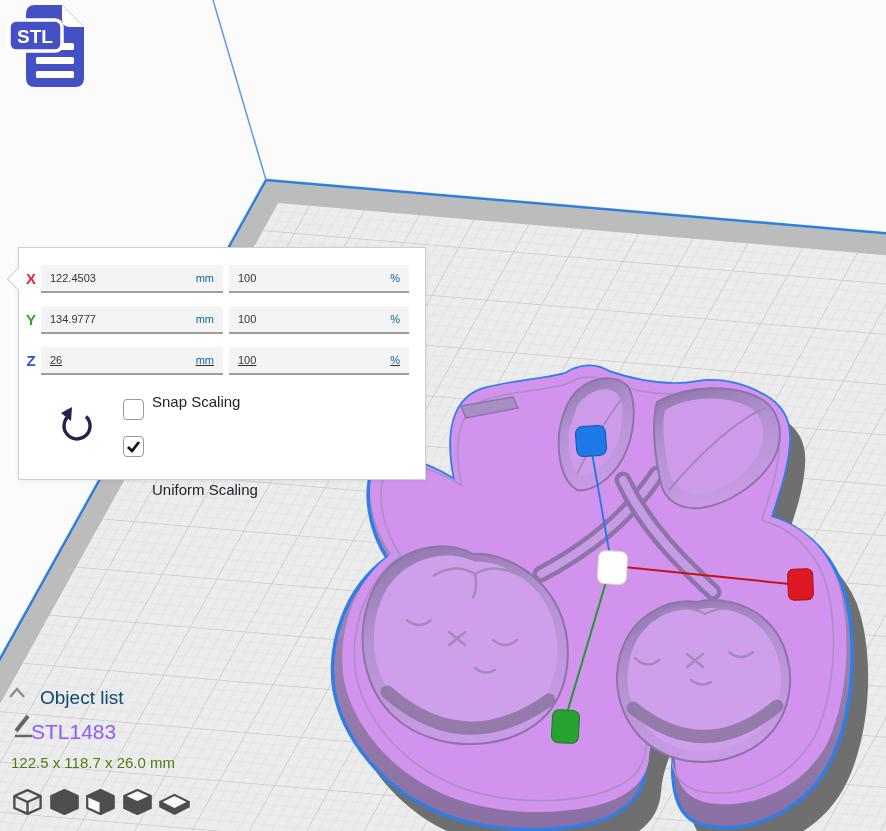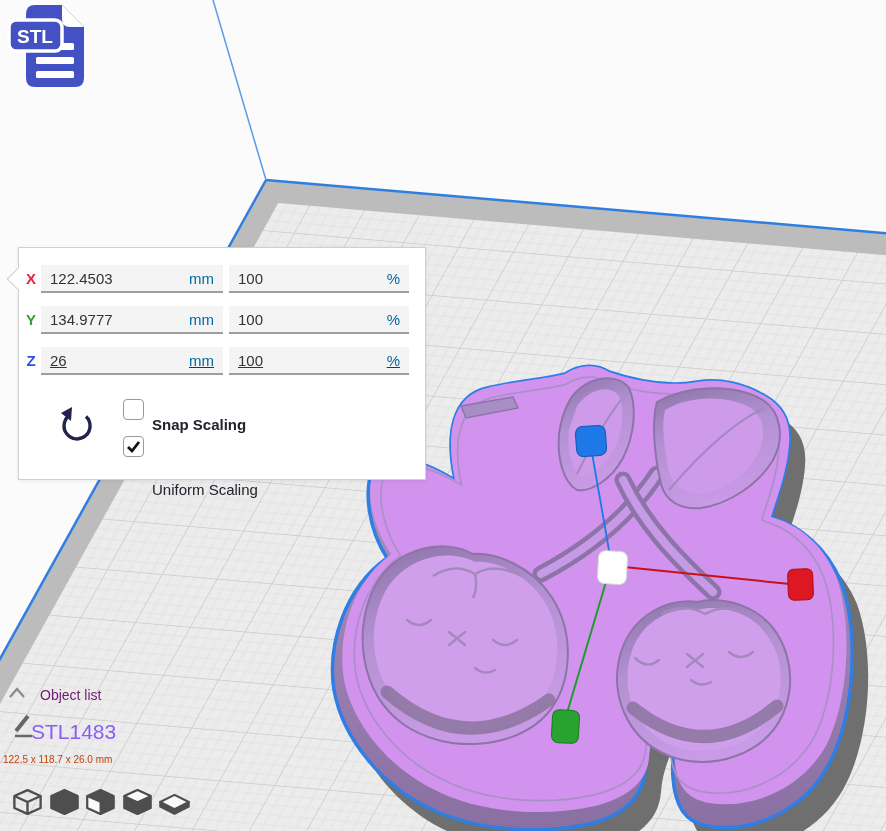--- a/index.html
+++ b/index.html
@@ -7,39 +7,39 @@
        font-family:"Liberation Sans",sans-serif;background:#fbfbfb;}
   #scene{position:absolute;left:0;top:0;}
   
   .scale-panel{position:absolute;left:18px;top:247px;width:406px;height:231px;
     background:#ffffff;border:1px solid #cfcfcf;box-shadow:0 1px 4px rgba(0,0,0,.07);z-index:10;}
   .panel-notch{position:absolute;left:-9px;top:23px;width:15px;height:15px;background:#fff;
     border-left:1px solid #cfcfcf;border-bottom:1px solid #cfcfcf;transform:rotate(45deg);}
   .axis-label{position:absolute;left:4px;width:16px;text-align:center;font-size:15px;font-weight:bold;}
   .sfield{position:absolute;height:28px;background:#f4f4f4;border-bottom:2px solid #9e9e9e;
     display:flex;align-items:center;justify-content:space-between;padding:0 9px;
-    font-size:15px;color:#333;box-sizing:border-box;cursor:text;text-align:center;}
+    font-size:11px;color:#333;box-sizing:border-box;cursor:text;text-align:center;}
   .sfield .unit{color:#0369a1;}
   .mm{left:22px;width:182px;}  .pct{left:210px;width:180px;}
   .row0{top:17px;}  .row1{top:58px;}  .row2{top:99px;text-decoration:underline;}
   .axis0{top:22px;} .axis1{top:63px;} .axis2{top:104px;}
   .reset-btn{position:absolute;left:40px;top:158px;width:36px;height:42px;cursor:pointer;}
   .cbox{position:absolute;left:104px;width:19px;height:19px;background:#fff;
     border:1.5px solid #9a9a9a;border-radius:4px;cursor:pointer;}
   .cb0{top:151px;} .cb1{top:188px;}
   .cblabel{position:absolute;left:133px;font-size:15px;color:#20242c;}
-  .cl0{top:168px;font-weight:bold;} .cl1{top:189px;margin-top:44px;}
+  .cl0{top:145px;} .cl1{top:189px;margin-top:44px;}
   
   .stl-icon{position:absolute;left:6px;top:3px;width:88px;height:90px;z-index:5;}
   
   .obj-chevron{position:absolute;left:8px;top:686px;}
-  .obj-title{position:absolute;left:40px;top:687px;font-size:14px;color:#701a75;cursor:pointer;}
+  .obj-title{position:absolute;left:40px;top:687px;font-size:19px;color:#0c4a6e;cursor:pointer;}
   .obj-pencil{position:absolute;left:12px;top:712px;}
   .obj-item{position:absolute;left:31px;top:720px;font-size:21px;color:#8b5cf6;}
-  .obj-dims{position:absolute;left:3px;top:754px;font-size:10px;color:#c2410c;}
+  .obj-dims{position:absolute;left:11px;top:754px;font-size:15px;color:#4d7c0f;}
   .viewcube{position:absolute;top:787px;width:31px;height:30px;cursor:pointer;}
   .vc0{left:12px;} .vc1{left:49px;} .vc2{left:85px;} .vc3{left:122px;} .vc4{left:159px;}
 </style>
 </head>
 <body>
 
 <svg id="scene" width="886" height="831" viewBox="0 0 886 831">
   <defs>
     <pattern id="grid" width="55" height="55" patternUnits="userSpaceOnUse">
       <rect width="55" height="55" fill="#ececec"></rect>

